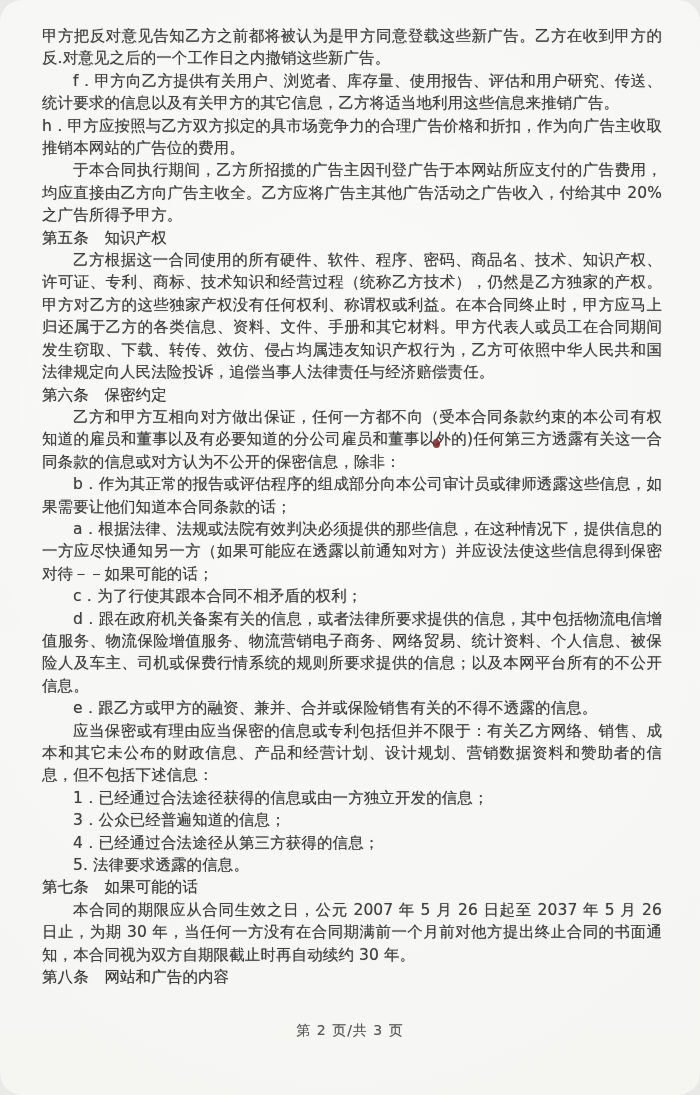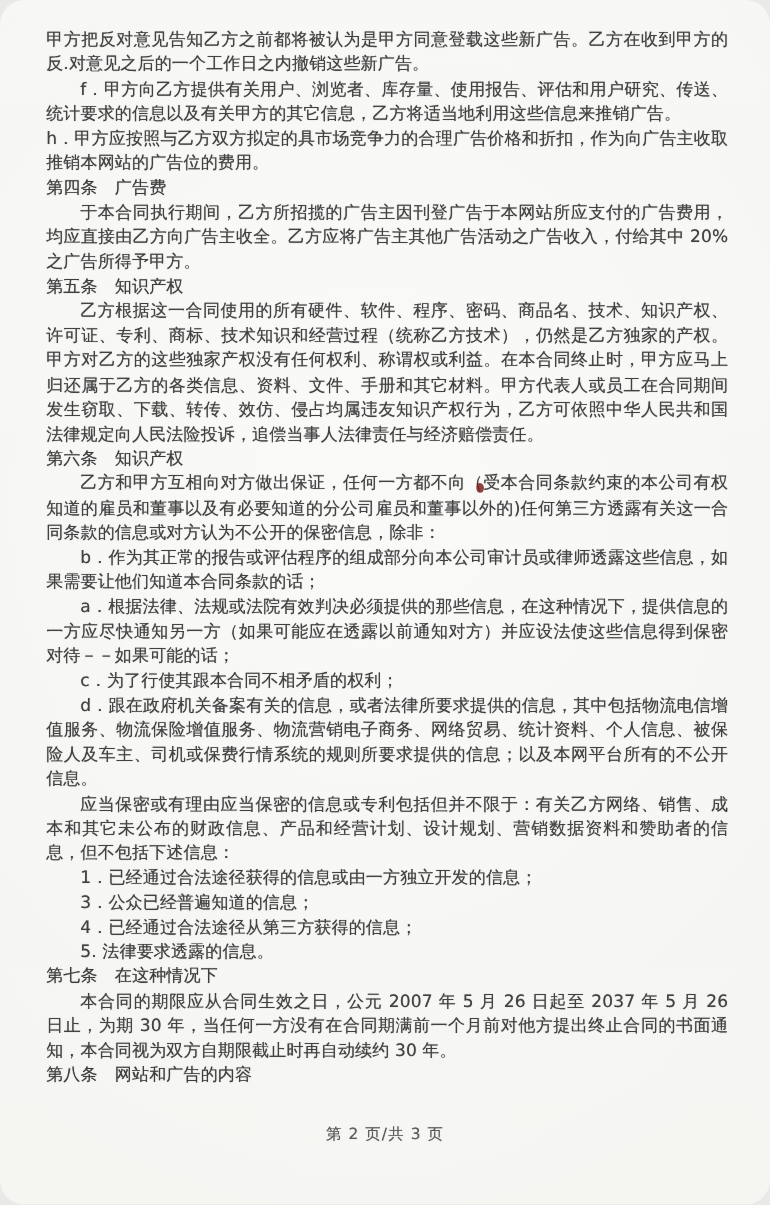--- a/index.html
+++ b/index.html
@@ -62,34 +62,34 @@
   }
 </style>
 </head>
 <body>
 
 <div class="scan-page" style="color: rgb(66, 66, 66); border-radius: 22px;">
   <div class="content">
       <p class="plain">甲方把反对意见告知乙方之前都将被认为是甲方同意登载这些新广告。乙方在收到甲方的反.对意见之后的一个工作日之内撤销这些新广告。</p>
       <p class="indent">f．甲方向乙方提供有关用户、浏览者、库存量、使用报告、评估和用户研究、传送、统计要求的信息以及有关甲方的其它信息，乙方将适当地利用这些信息来推销广告。</p>
       <p class="plain">h．甲方应按照与乙方双方拟定的具市场竞争力的合理广告价格和折扣，作为向广告主收取推销本网站的广告位的费用。</p>
-      <p class="heading">第四条　广告费</p>
       <p class="indent">于本合同执行期间，乙方所招揽的广告主因刊登广告于本网站所应支付的广告费用，均应直接由乙方向广告主收全。乙方应将广告主其他广告活动之广告收入，付给其中 20%之广告所得予甲方。</p>
       <p class="heading">第五条　知识产权</p>
       <p class="indent">乙方根据这一合同使用的所有硬件、软件、程序、密码、商品名、技术、知识产权、许可证、专利、商标、技术知识和经营过程（统称乙方技术），仍然是乙方独家的产权。甲方对乙方的这些独家产权没有任何权利、称谓权或利益。在本合同终止时，甲方应马上归还属于乙方的各类信息、资料、文件、手册和其它材料。甲方代表人或员工在合同期间发生窃取、下载、转传、效仿、侵占均属违友知识产权行为，乙方可依照中华人民共和国法律规定向人民法险投诉，追偿当事人法律责任与经济赔偿责任。</p>
-      <p class="heading">第六条　知识产权</p>
+      <p class="heading">第六条　保密约定</p>
       <p class="indent">乙方和甲方互相向对方做出保证，任何一方都不向（受本合同条款约束的本公司有权知道的雇员和董事以及有必要知道的分公司雇员和董事以外的)任何第三方透露有关这一合同条款的信息或对方认为不公开的保密信息，除非：</p>
       <p class="indent">b．作为其正常的报告或评估程序的组成部分向本公司审计员或律师透露这些信息，如果需要让他们知道本合同条款的话；</p>
       <p class="indent">a．根据法律、法规或法院有效判决必须提供的那些信息，在这种情况下，提供信息的一方应尽快通知另一方（如果可能应在透露以前通知对方）并应设法使这些信息得到保密对待－－如果可能的话；</p>
       <p class="indent">c．为了行使其跟本合同不相矛盾的权利；</p>
       <p class="indent">d．跟在政府机关备案有关的信息，或者法律所要求提供的信息，其中包括物流电信增值服务、物流保险增值服务、物流营销电子商务、网络贸易、统计资料、个人信息、被保险人及车主、司机或保费行情系统的规则所要求提供的信息；以及本网平台所有的不公开信息。</p>
+      <p class="indent">e．跟乙方或甲方的融资、兼并、合并或保险销售有关的不得不透露的信息。</p>
       <p class="indent">应当保密或有理由应当保密的信息或专利包括但并不限于：有关乙方网络、销售、成本和其它未公布的财政信息、产品和经营计划、设计规划、营销数据资料和赞助者的信息，但不包括下述信息：</p>
       <p class="indent">1．已经通过合法途径获得的信息或由一方独立开发的信息；</p>
       <p class="indent">3．公众已经普遍知道的信息；</p>
       <p class="indent">4．已经通过合法途径从第三方获得的信息；</p>
       <p class="indent">5. 法律要求透露的信息。</p>
-      <p class="heading">第七条　在这种情况下</p>
+      <p class="heading">第七条　如果可能的话</p>
       <p class="indent">本合同的期限应从合同生效之日，公元 2007 年 5 月 26 日起至 2037 年 5 月 26 日止，为期 30 年，当任何一方没有在合同期满前一个月前对他方提出终止合同的书面通知，本合同视为双方自期限截止时再自动续约 30 年。</p>
       <p class="heading">第八条　网站和广告的内容</p>
     </div>
   <div class="red-mark" style="background: rgb(125, 34, 34);"></div>
   <div class="footer">第 2 页/共 3 页</div>
 </div>
 
 </body></html>

